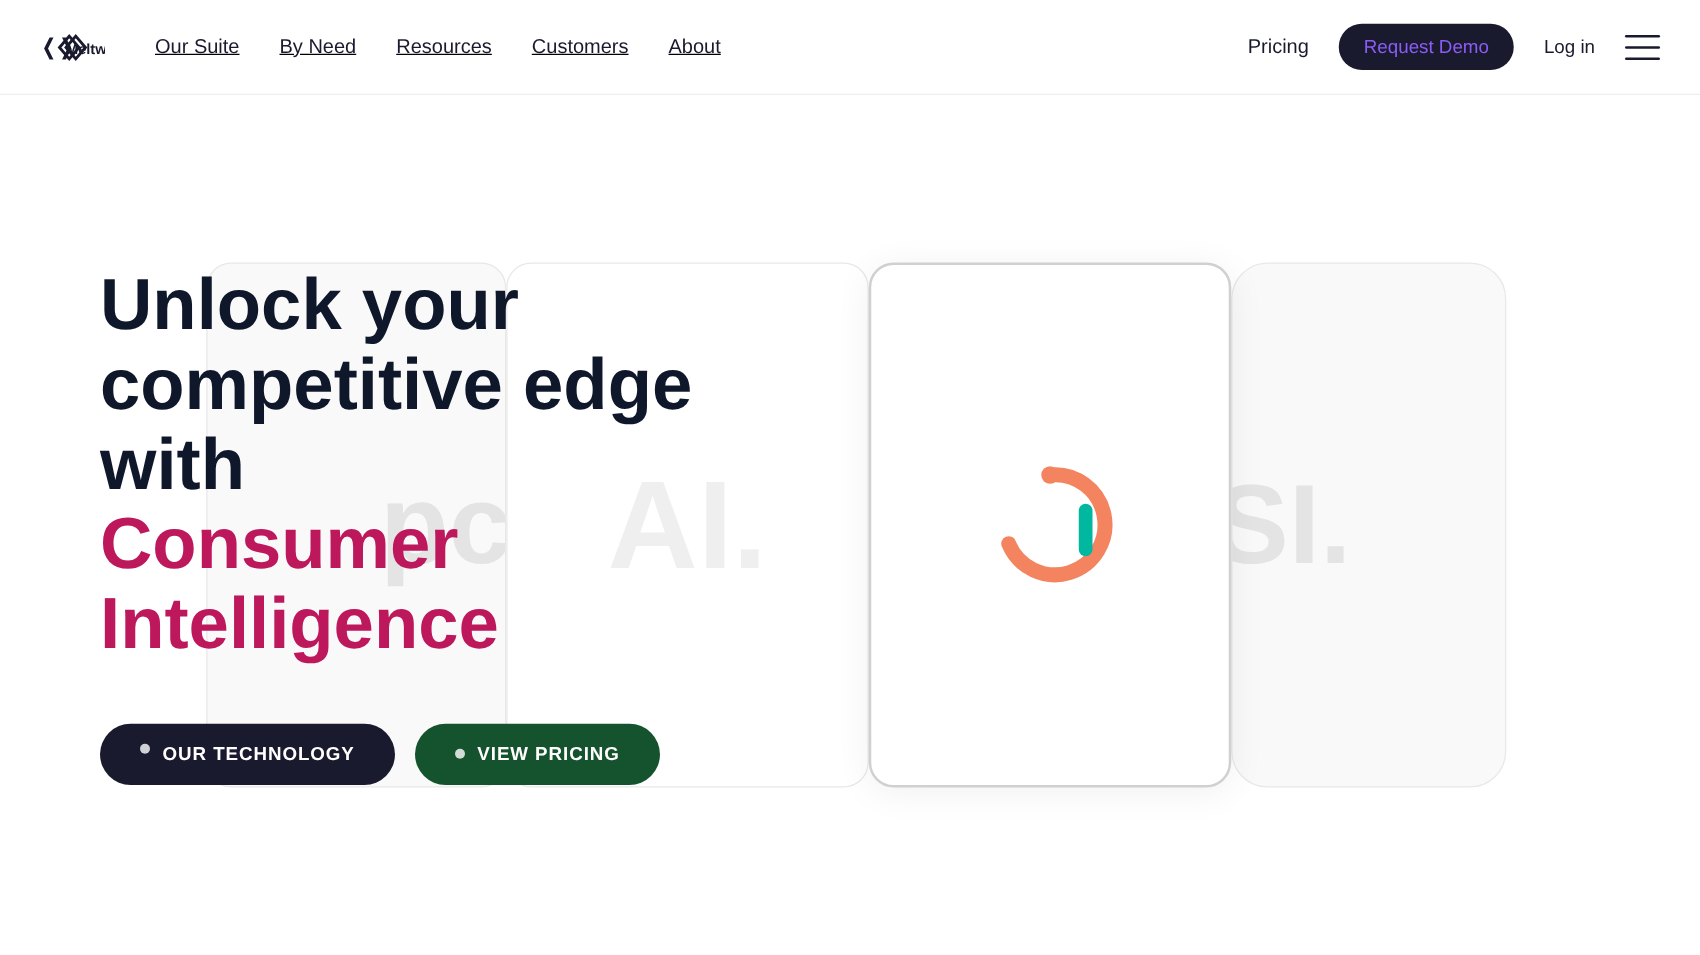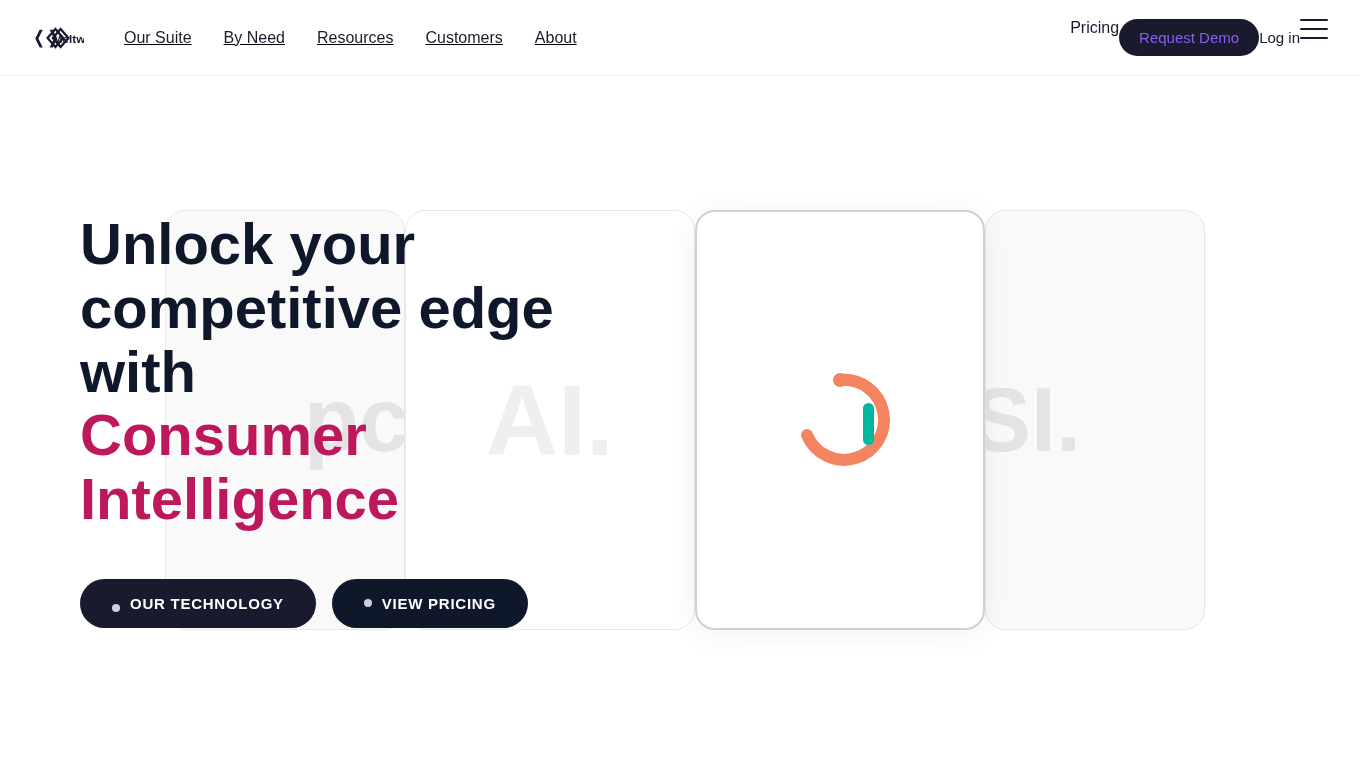--- a/index.html
+++ b/index.html
@@ -21,21 +21,21 @@
     .nav-logo { display: flex; align-items: center; gap: 8px; cursor: pointer; }
     .nav-links { display: flex; gap: 32px; text-decoration: underline; }
     .nav-link {
       font-size: 16px;
       font-weight: 500;
       color: #1a1a2e;
       cursor: pointer;
       text-decoration: none;
       white-space: nowrap;
     }
-    .nav-right { display: flex; }
+    .nav-right { display: flex; align-items: center; gap: 24px; }
     .btn-demo {
       background: #1a1a2e;
       color: #8b5cf6;
       border: none;
       border-radius: 50px;
       padding: 10px 20px;
       font-size: 15px;
       font-weight: 500;
       cursor: pointer;
       white-space: nowrap;
@@ -192,27 +192,27 @@
     .btn-technology {
       background: #1a1a2e;
       color: #fff;
       border: none;
       border-radius: 50px;
       padding: 16px 32px;
       font-size: 15px;
       font-weight: 600;
       cursor: pointer;
       display: flex;
-      align-items: flex-end;
+      align-items: flex-start;
       gap: 10px;
       letter-spacing: 0.05em;
       text-transform: uppercase;
     }
     .btn-pricing {
-      background: #0f172a;
+      background: #14532d;
       color: #fff;
       border: none;
       border-radius: 50px;
       padding: 16px 32px;
       font-size: 15px;
       font-weight: 600;
       cursor: pointer;
       display: flex;
       align-items: center;
       gap: 10px;
@@ -284,21 +284,21 @@
 
           <path d="M 55 15 A 40 40 0 1 1 22 70" stroke="#f4845f" stroke-width="12" fill="none" stroke-linecap="round"></path>
 
           <circle cx="55" cy="15" r="7" fill="#f4845f"></circle>
 
           <rect x="78" y="38" width="11" height="42" rx="5.5" fill="#00b8a0"></rect>
         </svg>
       </div>
     </div>
 
-    <div class="card-right-partial" style="margin-left: 0px; margin-right: -40px; overflow: hidden;">
+    <div class="card-right-partial" style="margin-left: 0px; margin-right: -40px; overflow: hidden; border-radius: 29px;">
       <span class="partial-text" style="font-size:90px; font-weight:700; color:rgba(180,180,180,0.3); left:-15px;">SI.</span>
     </div>
   </div>
 
   <div class="hero-content">
     <h1>
       <span class="hero-heading">Unlock your competitive edge with</span>
       <span class="hero-heading-accent">Consumer Intelligence</span>
     </h1>
     <div class="hero-buttons">

